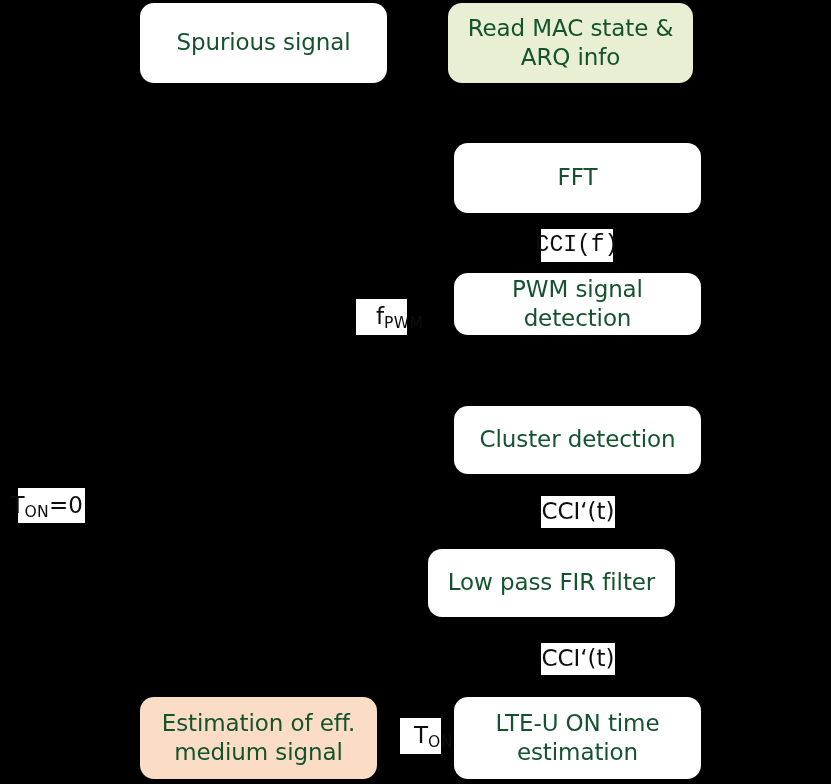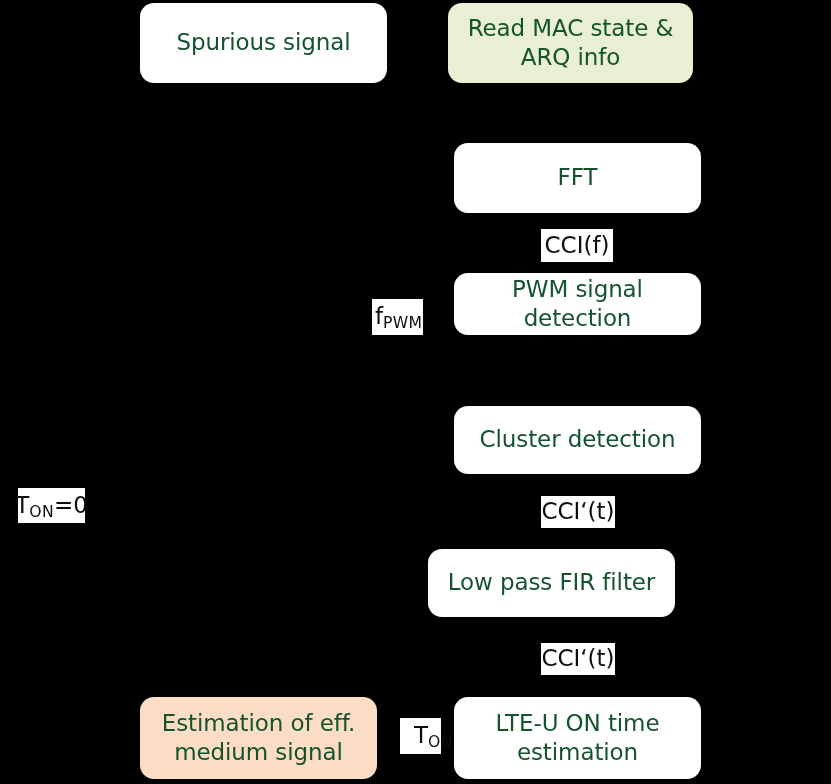--- a/index.html
+++ b/index.html
@@ -66,37 +66,37 @@
   </div>
 
   <div class="node node-green" style="left:448px; top:3px; width:245px; height:80px;">
     <span class="node-text"><span>Read MAC state &amp;</span><br><span>ARQ info</span></span>
   </div>
 
   <div class="node node-white" style="left:454px; top:143px; width:247px; height:70px;">
     <span class="node-text">FFT</span>
   </div>
 
-  <div class="edge-label" style="left:541px; top:229px; width:72px; height:33px;">
+  <div class="edge-label" style="left:541px; top:229px; width:72px; height:33px;font-family:Liberation Mono, monospace;">
     <span>CCI(f)</span>
   </div>
 
-  <div class="edge-label" style="left:372px; top:299px; width:51px; height:36px; justify-content:flex-start; padding-left:3px;">
+  <div class="edge-label" style="left:356px; top:299px; width:51px; height:36px; justify-content:flex-start; padding-left:20px;">
     <span><span>f</span><sub>PWM</sub></span>
   </div>
 
   <div class="node node-white" style="left:454px; top:273px; width:247px; height:62px;">
     <span class="node-text"><span>PWM signal</span><br><span>detection</span></span>
   </div>
 
   <div class="node node-white" style="left:454px; top:406px; width:247px; height:68px;">
     <span class="node-text">Cluster detection</span>
   </div>
 
-  <div class="edge-label" style="left:18px; top:488px; width:67px; height:35px; justify-content:center; padding-left:2px;">
+  <div class="edge-label" style="left:18px; top:488px; width:67px; height:35px; justify-content:flex-end; padding-left:2px;">
     <span><span>T</span><sub>ON</sub><span>=0</span></span>
   </div>
 
   <div class="edge-label" style="left:541px; top:496px; width:74px; height:32px;">
     <span>CCI‘(t)</span>
   </div>
 
   <div class="node node-white" style="left:428px; top:549px; width:247px; height:68px;">
     <span class="node-text">Low pass FIR filter</span>
   </div>

